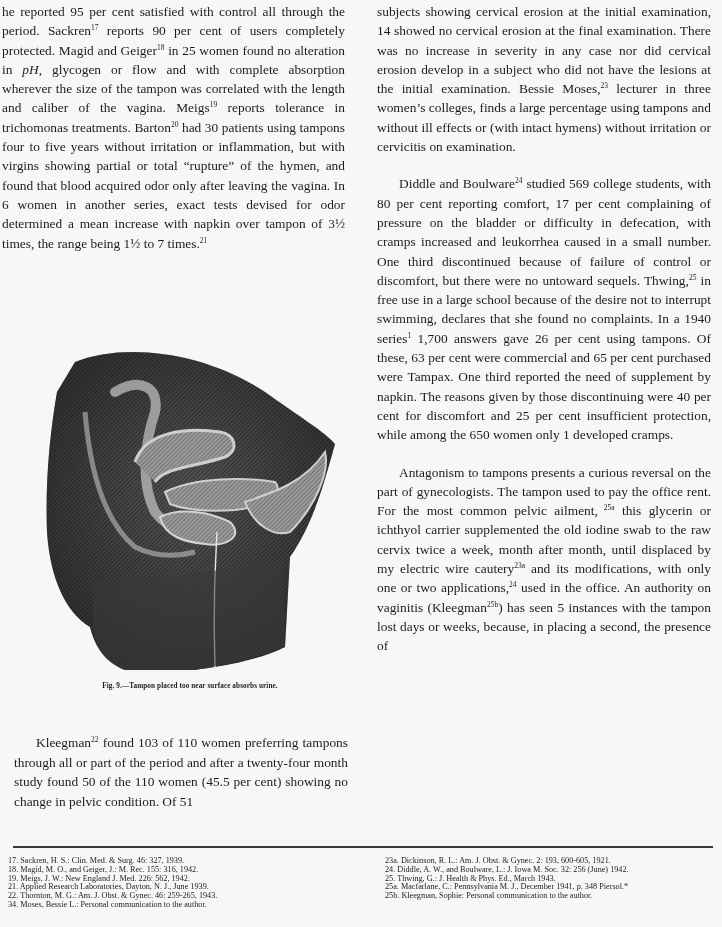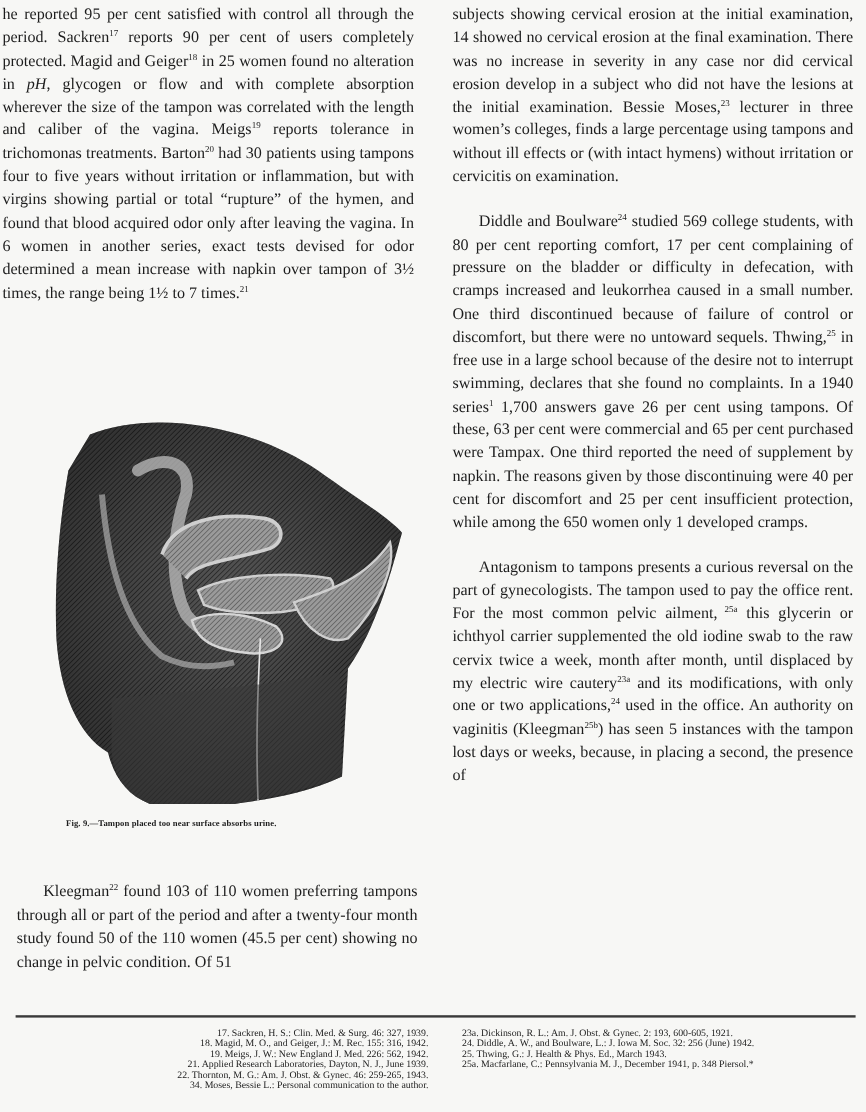--- a/index.html
+++ b/index.html
@@ -16,33 +16,33 @@
   .col-right { left: 377px; top: 2px; width: 334px; }
   .indent { text-indent: 22px; }
   sup { font-size: 7.5px; line-height: 0; vertical-align: 5px; }
   .gap1 { height: 18px; }
   .figure {
     position: absolute; left: 45px; top: 332px; width: 292px; height: 348px;
   }
   .figure svg { display: block; }
   .caption {
     position: absolute; left: 55px; top: 682px; width: 270px;
-    font-size: 7.2px; letter-spacing: 0.1px;
+    font-size: 7.2px; text-align: center; letter-spacing: 0.1px;
     font-family: "Liberation Serif", serif; font-weight: bold;
   }
   .thornton { position: absolute; left: 14px; top: 733px; width: 334px; font-size: 13.4px; line-height: 19.6px; text-align: justify; }
   .thornton p { margin: 0; }
   .rule {
     position: absolute; left: 13px; top: 846px; width: 700px; height: 2px; background: #3a3a3a;
   }
   .refs {
     position: absolute; top: 857px; font-size: 8.2px; line-height: 8.8px;
     font-family: "Liberation Serif", serif; color: #222;
   }
-  .refs-left { left: 27px; width: 330px; text-align: right; }
+  .refs-left { left: 8px; width: 330px; }
   .refs-right { left: 385px; width: 325px; }
   .ref { white-space: nowrap; }
   .ref.wrap { white-space: normal; text-indent: 0; }
 </style>
 </head>
 <body>
 
 <div class="col col-left">
   <p><span>he reported 95 per cent satisfied with control all through the period. Sackren</span><sup>17</sup><span> reports 90 per cent of users completely protected. Magid and Geiger</span><sup>18</sup><span> in 25 women found no alteration in </span><i>pH</i><span>, glycogen or flow and with complete absorption wherever the size of the tampon was correlated with the length and caliber of the vagina. Meigs</span><sup>19</sup><span> reports tolerance in trichomonas treatments. Barton</span><sup>20</sup><span> had 30 patients using tampons four to five years without irritation or inflammation, but with virgins showing partial or total “rupture” of the hymen, and found that blood acquired odor only after leaving the vagina. In 6 women in another series, exact tests devised for odor determined a mean increase with napkin over tampon of 3½ times, the range being 1½ to 7 times.</span><sup>21</sup></p>
 </div>
@@ -101,13 +101,14 @@
   <div class="ref">19. Meigs, J. W.: New England J. Med. 226: 562, 1942.</div>
   <div class="ref">21. Applied Research Laboratories, Dayton, N. J., June 1939.</div>
   <div class="ref">22. Thornton, M. G.: Am. J. Obst. &amp; Gynec. 46: 259-265, 1943.</div>
   <div class="ref">34. Moses, Bessie L.: Personal communication to the author.</div>
 </div>
 <div class="refs refs-right">
   <div class="ref">23a. Dickinson, R. L.: Am. J. Obst. &amp; Gynec. 2: 193, 600-605, 1921.</div>
   <div class="ref wrap">24. Diddle, A. W., and Boulware, L.: J. Iowa M. Soc. 32: 256 (June) 1942.</div>
   <div class="ref">25. Thwing, G.: J. Health &amp; Phys. Ed., March 1943.</div>
   <div class="ref wrap">25a. Macfarlane, C.: Pennsylvania M. J., December 1941, p. 348 Piersol.*</div>
+  <div class="ref">25b. Kleegman, Sophie: Personal communication to the author.</div>
 </div>
 
 </body></html>

